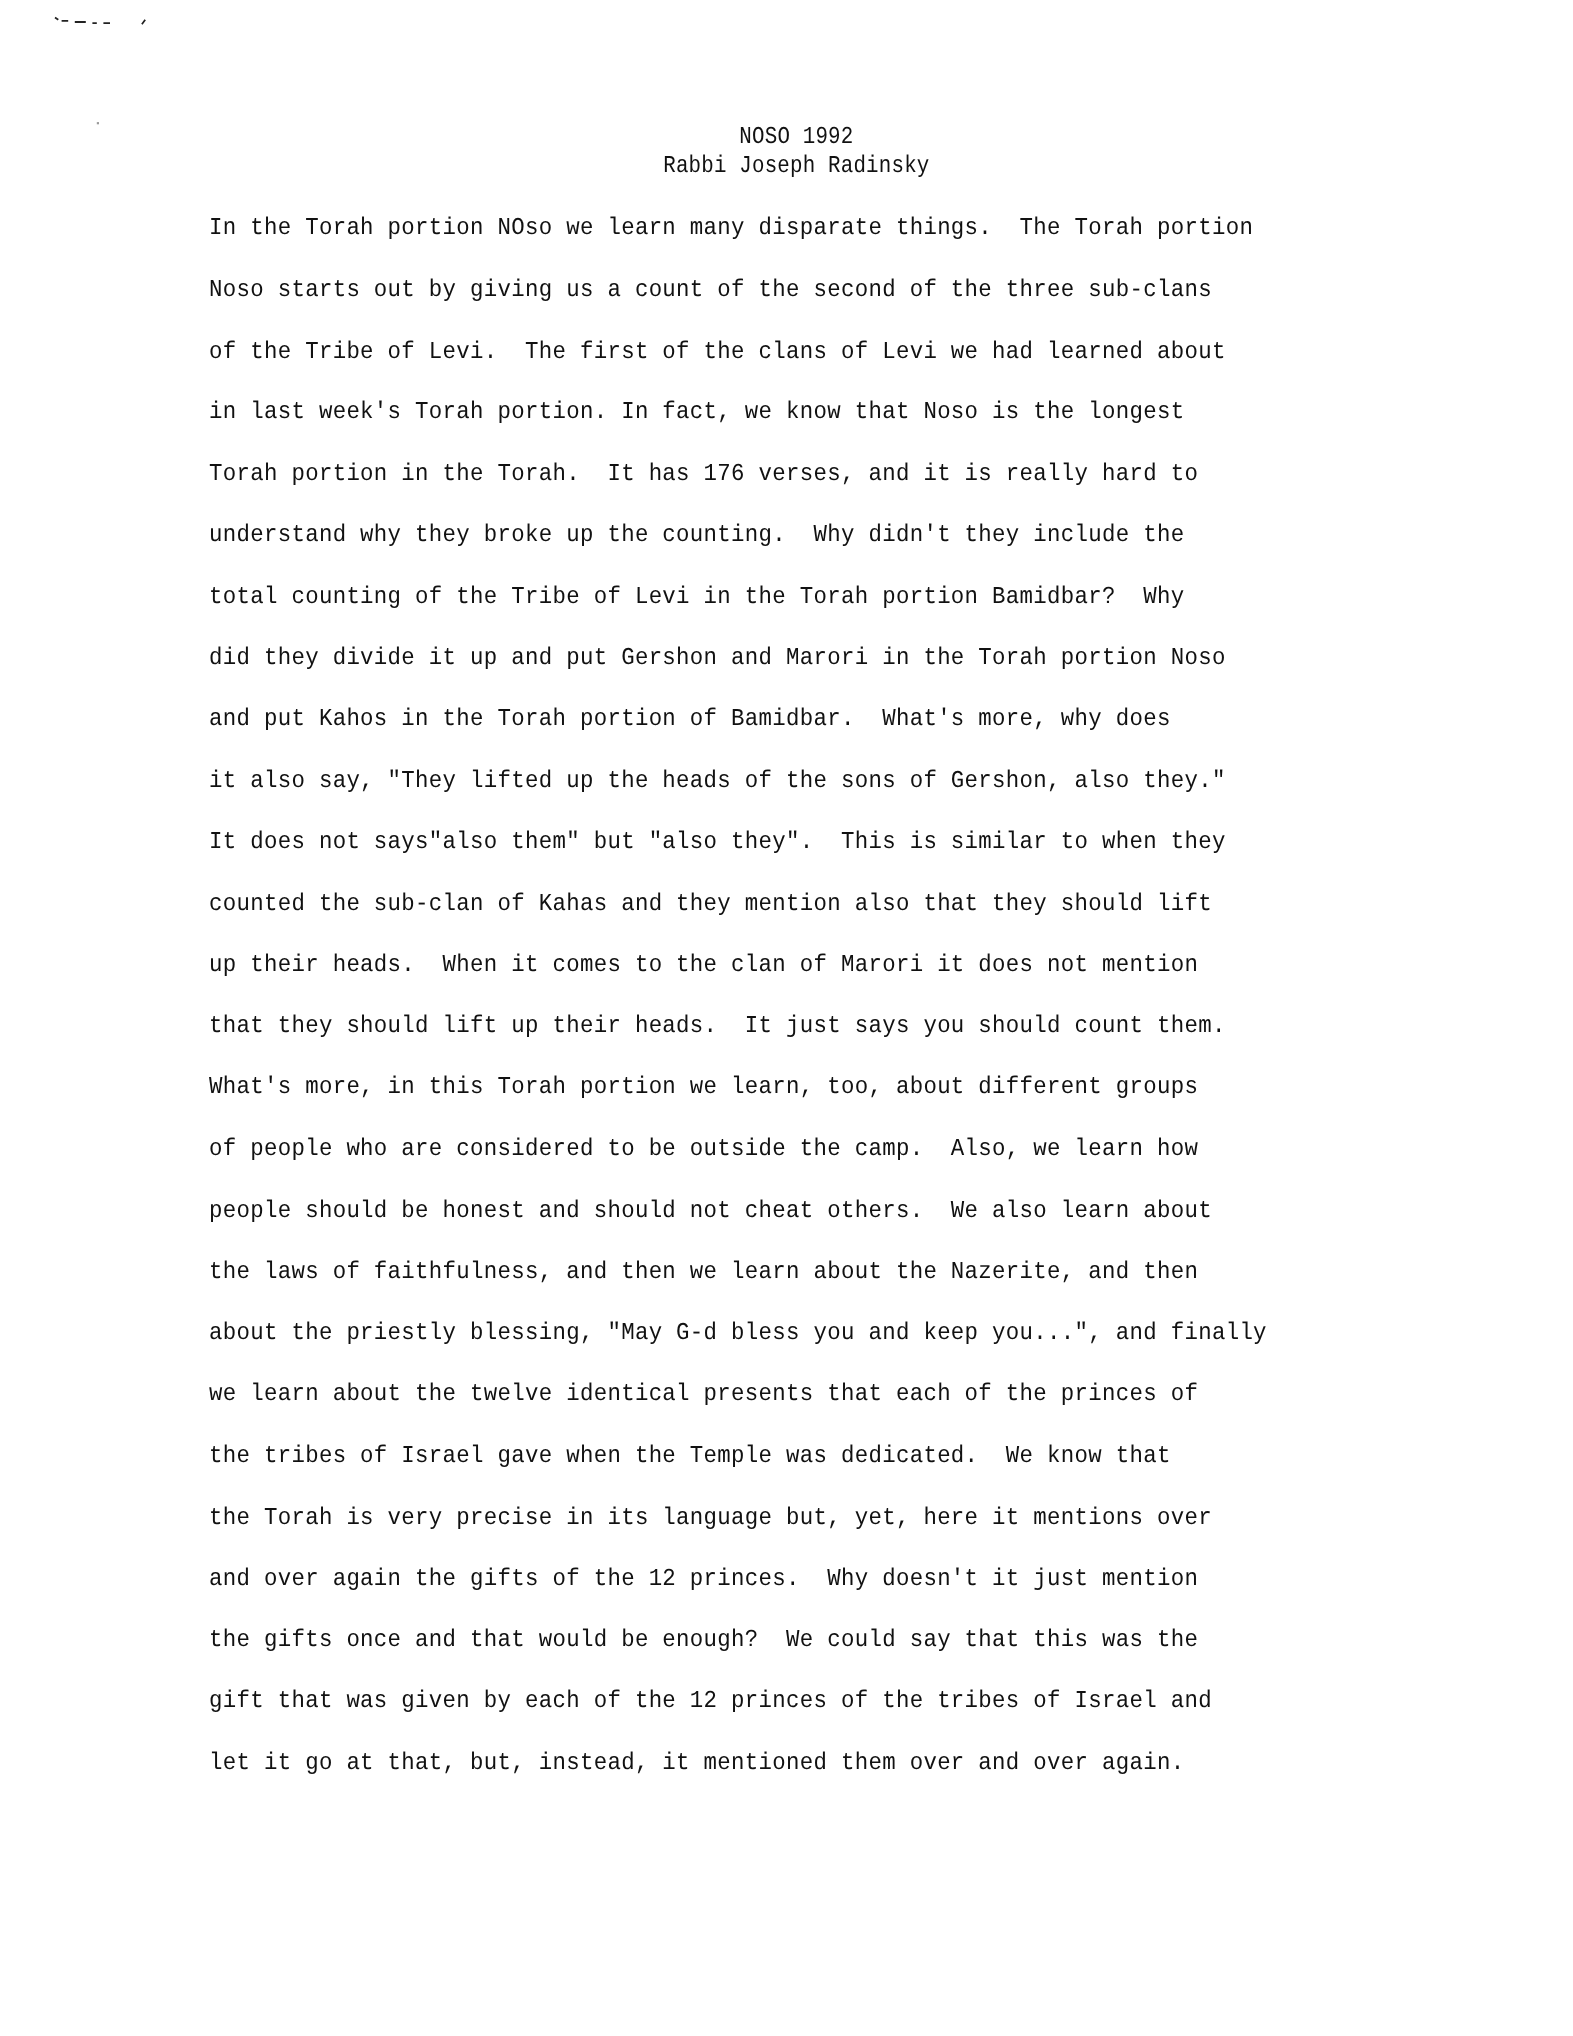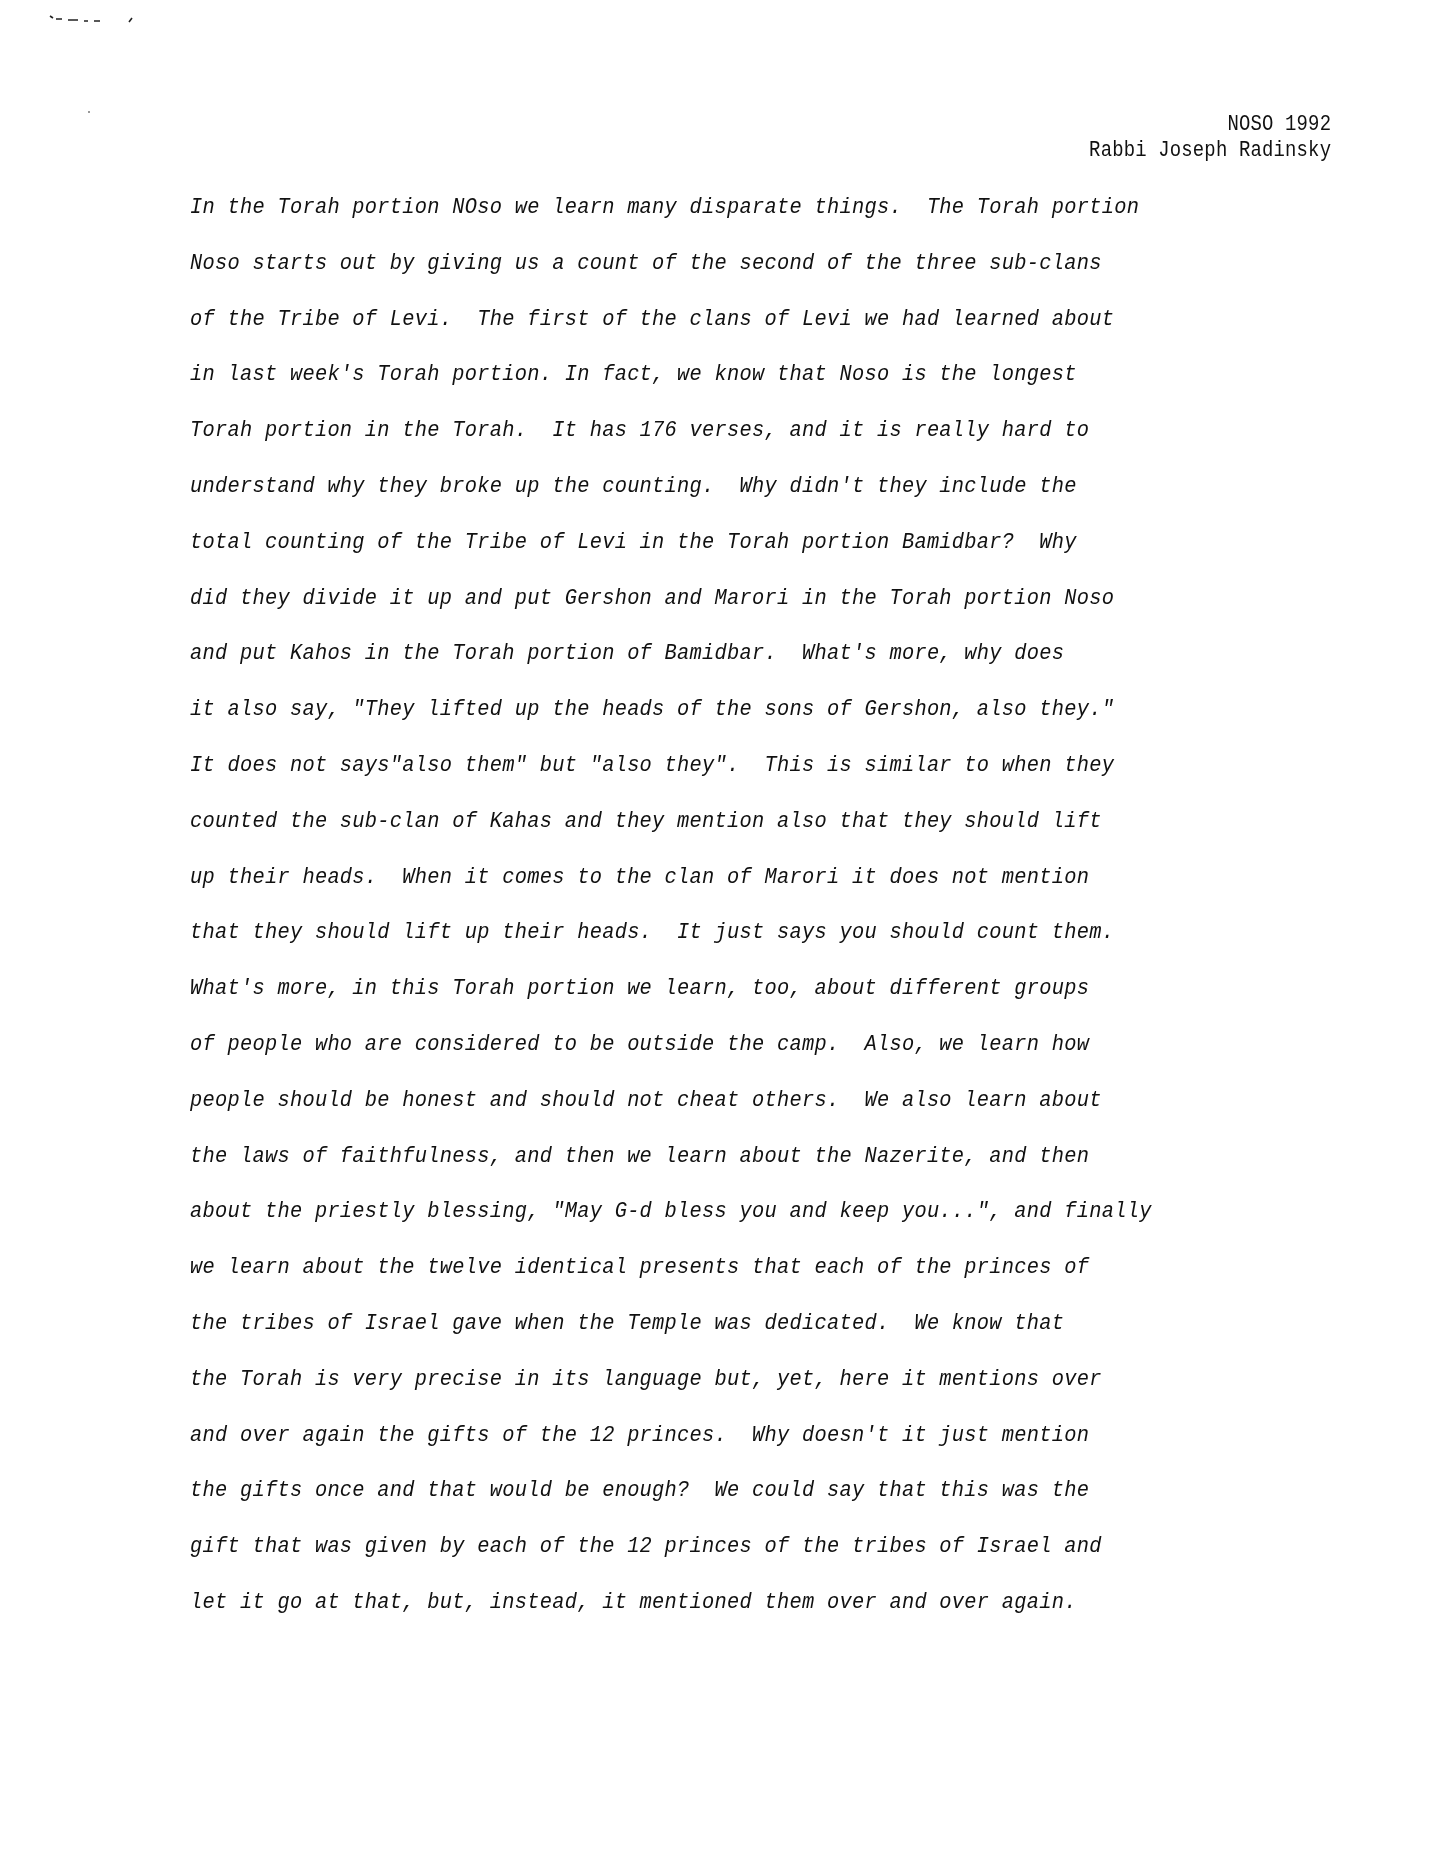--- a/index.html
+++ b/index.html
@@ -28,38 +28,37 @@
     top: 111px;
     width: 2px;
     height: 2px;
     background: #999;
   }
   .header {
     position: absolute;
     left: 0;
     width: 1430px;
     top: 112px;
-    text-align: right;
+    text-align: center;
     padding-left: 18px;
     box-sizing: border-box;
   }
   .header .title,
   .header .author {
     display: block;
     font-size: 22px;
     line-height: 26px;
     letter-spacing: 0.2px;
     transform: scaleX(0.86);
   }
   .body-text {
     position: absolute;
     left: 190px;
     top: 188px;
     width: 1060px;
-    font-style: italic;
   }
   .line {
     display: block;
     white-space: pre;
     font-size: 22px;
     height: 55.8px;
     line-height: 40px;
     letter-spacing: 0.3px;
     transform-origin: left center;
     transform: scaleX(0.925);

